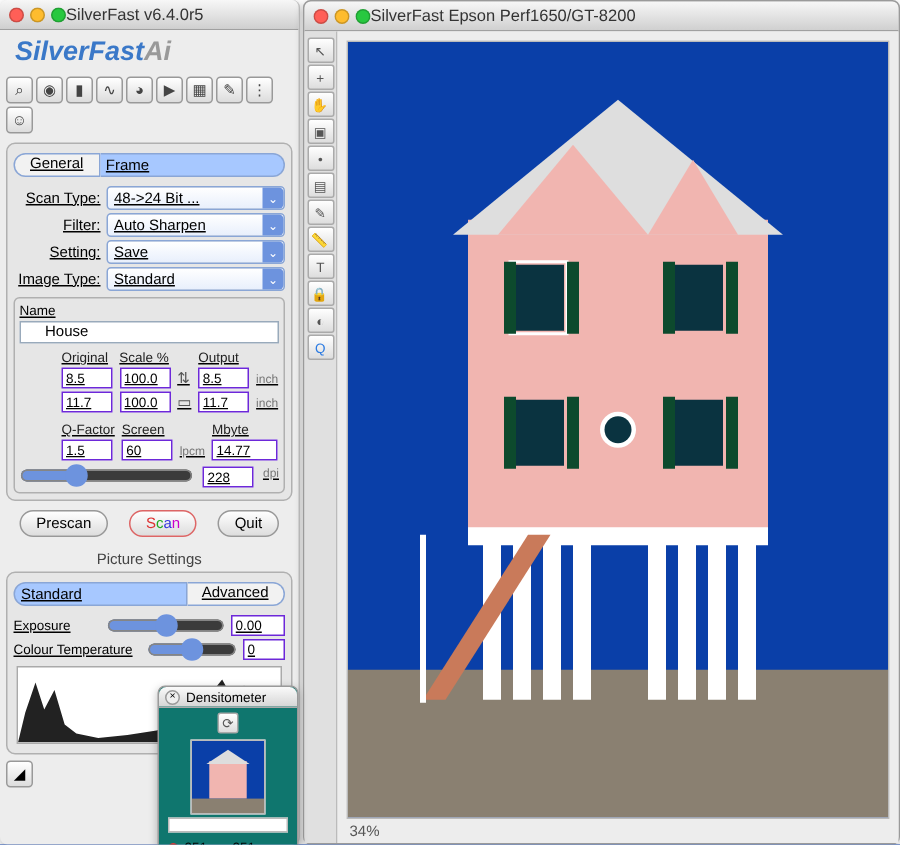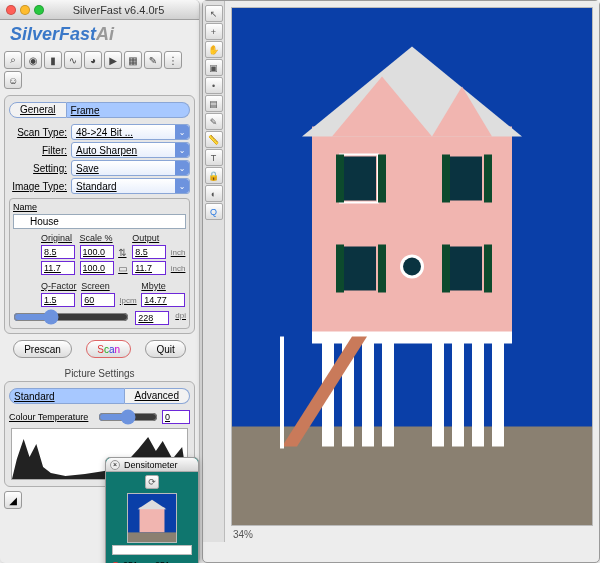--- a/index.html
+++ b/index.html
@@ -2,21 +2,21 @@
 <html><head>
 <meta charset="utf-8">
 <style>
   * { box-sizing: border-box; margin: 0; padding: 0; font-family: "Lucida Grande", Arial, sans-serif; }
   body { background: #fff; width: 600px; height: 563px; position: relative; overflow: hidden; font-size: 10px; color: #000; }
   .win { position: absolute; background: #ededed; border: 1px solid #9a9a9a; border-radius: 5px; box-shadow: 0 2px 6px rgba(0,0,0,0.25); }
   .titlebar { height: 20px; background: linear-gradient(#f7f7f7,#d0d0d0); border-bottom: 1px solid #a0a0a0; display: flex; align-items: center; padding: 0 6px; font-size: 11px; color:#333; border-radius: 5px 5px 0 0;}
   .traffic { display:flex; gap:4px; }
   .tl { width:10px; height:10px; border-radius:50%; border:1px solid rgba(0,0,0,.2);}
   .tl.r{background:#ff5f57}.tl.y{background:#febc2e}.tl.g{background:#28c840}
-  .title-center{flex:1;text-align:center}
+  .title-center{flex:1;text-align:left}
 
   
   #ctrl { left: 0; top: 0; width: 200px; height: 563px; background:#ededed; border:none; border-right:1px solid #c0c0c0;}
   .brand{ padding:4px 10px 6px; font-size:18px; font-weight:bold; font-style:italic; color:#3a78c8;}
   .brand .ai{color:#999;font-style:italic}
   .iconrow{ display:flex; gap:2px; padding:0 4px 4px; flex-wrap:wrap;}
   .ico{ width:18px;height:18px;border:1px solid #999;border-radius:3px;background:linear-gradient(#fff,#dcdcdc);display:flex;align-items:center;justify-content:center;font-size:10px;color:#444;cursor:pointer}
   .panel{ margin:2px 4px 4px; padding:4px; border:1px solid #b0b0b0; border-radius:6px; background:#e6e6e6;text-decoration:underline;}
   .tabs{ display:flex; justify-content:center; gap:0; margin:2px 0 6px;}
   .tab{ padding:1px 10px; font-size:10px; border:1px solid #8aa6d6; background:#f2f2f2; cursor:pointer}
@@ -180,34 +180,47 @@
     <div class="pill">Quit</div>
   </div>
 
   <div class="sect-title">Picture Settings</div>
   <div class="panel">
     <div class="tabs">
       <div class="tab sel">Standard</div>
       <div class="tab">Advanced</div>
     </div>
     <div class="row">
+        <div style="width:58px;font-size:9px">Exposure</div>
+      <input type="range" class="slider" min="0" max="100" value="50" style="flex: 1 1 0%;">
+      <input class="nf" style="width: 36px;" value="0.00">
+      </div>
+    <div class="row">
         <div style="width:88px;font-size:9px">Colour Temperature</div>
       <input type="range" class="slider" min="0" max="100" value="50" style="flex: 1 1 0%;">
       <input class="nf" style="width: 28px;" value="0">
       </div>
     <div class="histo">
       <svg viewBox="0 0 180 50" preserveAspectRatio="none">
         <path d="M0,50 L5,30 L12,10 L18,28 L25,15 L32,38 L40,44 L55,47 L75,45 L95,42 L115,36 L130,20 L140,8 L148,22 L155,12 L165,30 L175,18 L180,50 Z" fill="#222"></path>
       </svg>
     </div>
   </div>
   <div class="mini-ico">◢</div>
 </div>
 
 <div class="win" id="prev">
+  <div class="titlebar">
+    <div class="traffic">
+      <div class="tl r"></div>
+      <div class="tl y"></div>
+      <div class="tl g"></div>
+    </div>
+    <div class="title-center">SilverFast Epson Perf1650/GT-8200</div>
+  </div>
   <div class="body">
     <div class="toolcol">
       <div class="vico">↖</div>
       <div class="vico">+</div>
       <div class="vico">✋</div>
       <div class="vico">▣</div>
       <div class="vico">•</div>
       <div class="vico">▤</div>
       <div class="vico">✎</div>
       <div class="vico">📏</div>

